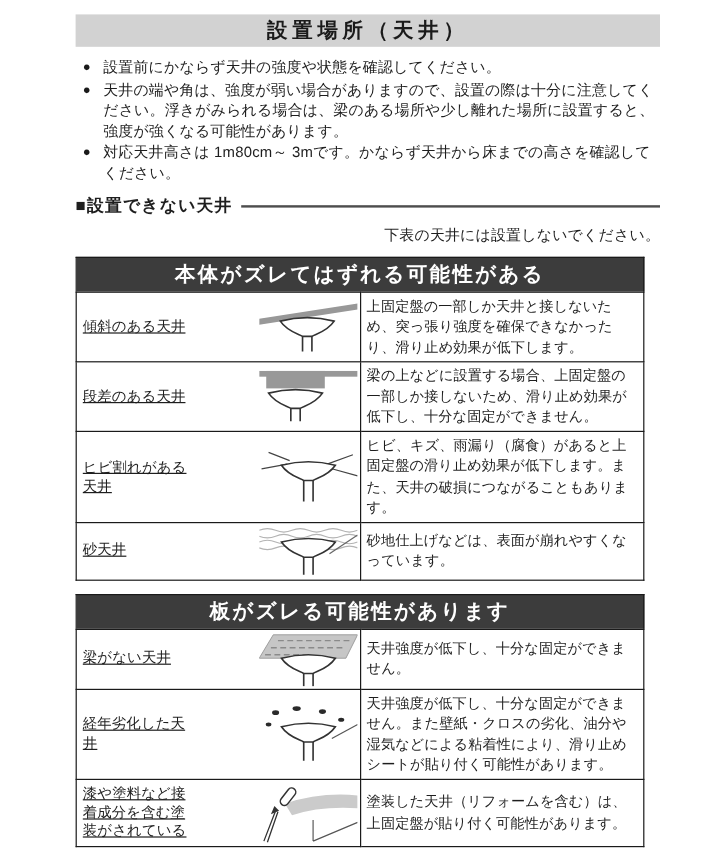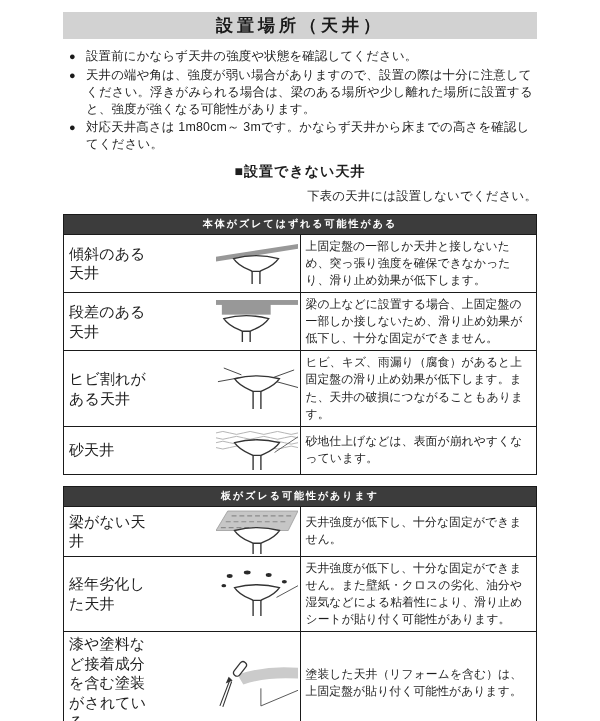--- a/index.html
+++ b/index.html
@@ -1,49 +1,49 @@
 <!DOCTYPE html>
 <html lang="ja"><head>
 <meta charset="utf-8">
 <style>
   * { margin:0; padding:0; box-sizing:border-box; }
   html,body { background:#fff; }
   .page {
     width:600px; height:721px; background:#fff; overflow:hidden;
     font-family:"Liberation Sans","DejaVu Sans",sans-serif;
-    color:#1e1e1e; padding:12px 63px 0 63px; position:relative;
+    color:#1e1e1e; padding:12px 50px 0 63px; position:relative;
   }
   .title-bar {
     background:#d2d2d2; height:27px; line-height:27px; text-align:center;
     font-size:17px; font-weight:bold; letter-spacing:4px; color:#1a1a1a;
     margin-bottom:9px;
   }
   .bullet-list { margin:2px 0 4px 6px; }
   .bullet-item { display:flex; font-size:12.4px; line-height:1.36; margin-bottom:2px; }
   .bullet-dot { flex:none; width:17px; font-size:11px; padding-top:1px; color:#1a1a1a; }
   .bullet-text { flex:1; letter-spacing:0.2px; }
 
-  .section-head { display:flex; align-items:center; margin:10px 0 6px 0;flex-direction:column; }
+  .section-head { display:flex; align-items:center; margin:10px 0 6px 0; }
   .section-title { font-size:14px; font-weight:bold; letter-spacing:1px; white-space:nowrap; }
   .section-rule { flex:1; height:2px; background:#4d4d4d; margin-left:7px; }
 
   .section-intro { font-size:12.4px; line-height:1.5; margin:0 0 8px 2px; letter-spacing:0.2px;text-align:right; }
 
   table.ctable {
     width:474px; border-collapse:collapse; margin-bottom:11px;
     border:1.5px solid #1a1a1a; table-layout:fixed;
   }
   .ctable th.thead {
-    background:#3c3c3c; color:#fff; font-size:10px; font-weight:bold;
+    background:#3c3c3c; color:#fff; font-size:17px; font-weight:bold;
     letter-spacing:2px; padding:2px 0 3px 0; text-align:center;
   }
   .ctable td { border:1px solid #1a1a1a; vertical-align:middle; }
   td.cell-left { width:182px; padding:2px 2px 2px 5px; }
   .leftwrap { display:flex; align-items:center; justify-content:space-between; }
-  .rowlabel { font-size:15px; line-height:1.3; width:88px; letter-spacing:0.1px; }
+  .rowlabel { font-size:12px; line-height:1.3; width:88px; letter-spacing:0.1px;text-decoration:underline; }
   .rowicon { flex:none; display:flex; align-items:center; }
   .rowicon svg { display:block; }
   td.cell-desc { padding:3px 5px; font-size:11.8px; line-height:1.45; letter-spacing:0.1px; }
 </style>
 </head>
 <body>
 
 <div class="page">
 
   <div class="title-bar">設置場所（天井）</div>

